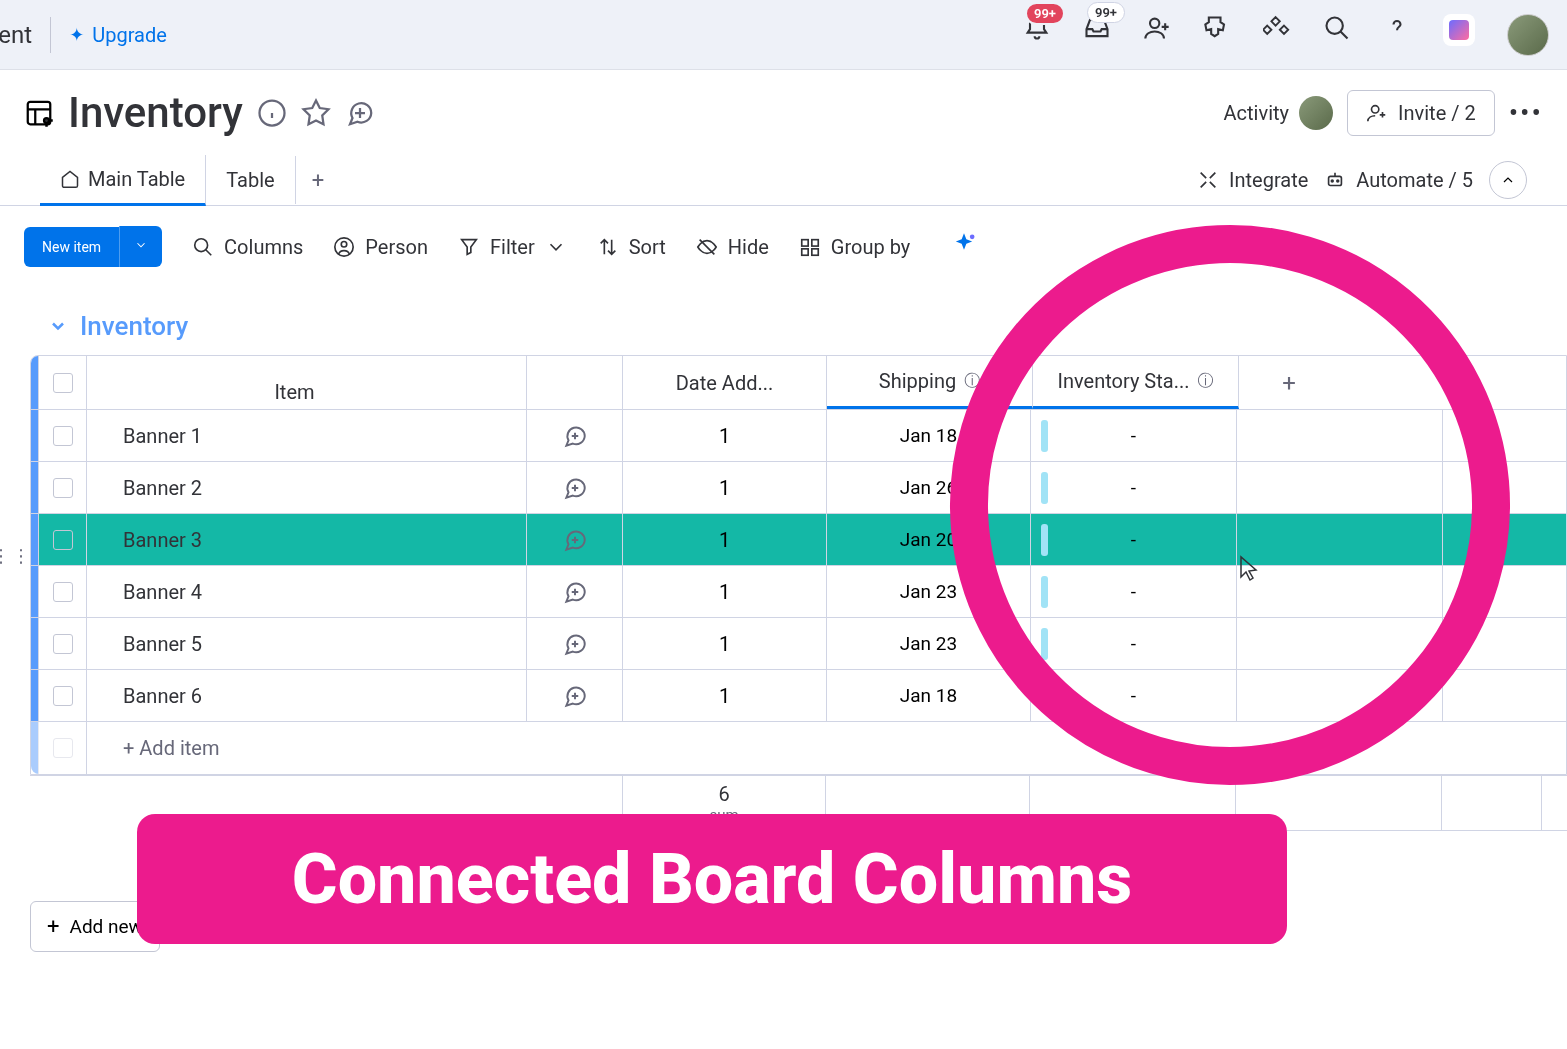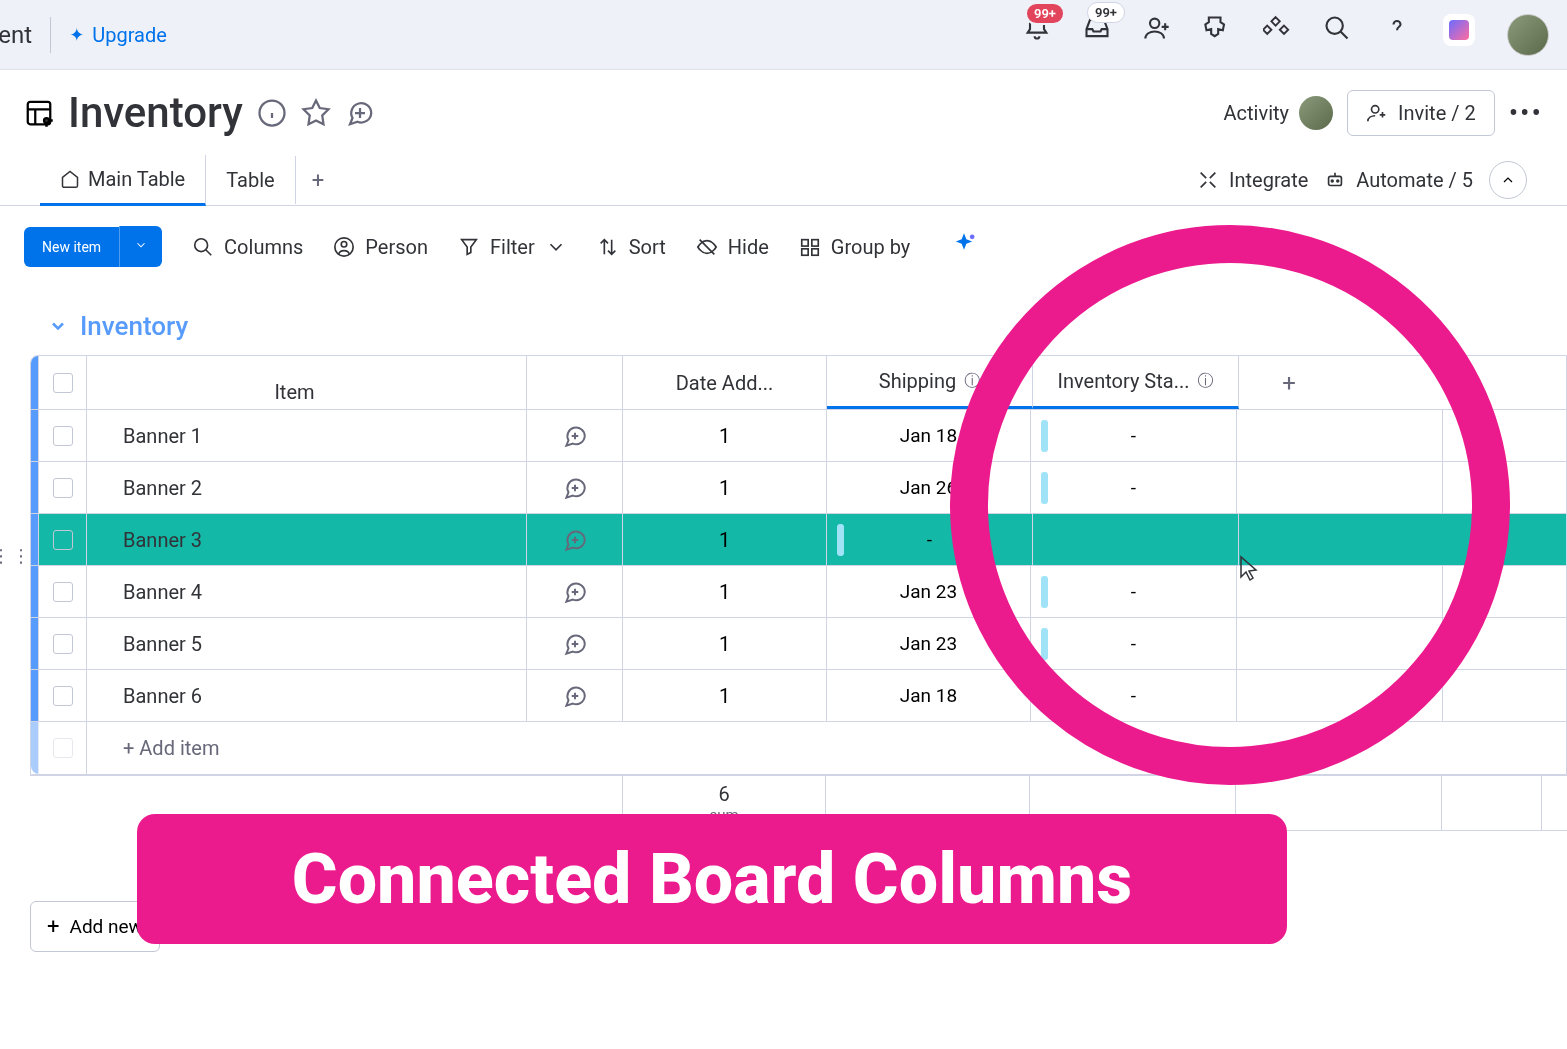--- a/index.html
+++ b/index.html
@@ -371,20 +371,21 @@
       <div class="chk-cell">
         <div class="chk"></div>
       </div>
     <div class="item-cell">Banner 3</div>
     <div class="conv-cell">
         <svg width="26" height="26" viewBox="0 0 24 24">
           <path d="M21 12a8 8 0 01-11 7l-6 2 2-5a8 8 0 1115-4zM12 9v6M9 12h6"></path>
         </svg>
       </div>
     <div class="stock-cell">1</div>
+    <div class="date-cell">Jan 20</div>
     <div class="ship-cell">
         <div class="mini-bar"></div>
         <span>-</span>
       </div>
     <div class="shipsta-cell"></div>
     <div class="add-col-cell"></div>
   </div>
   <div class="table-row">
     <div class="left-bar"></div>
       <div class="chk-cell">

